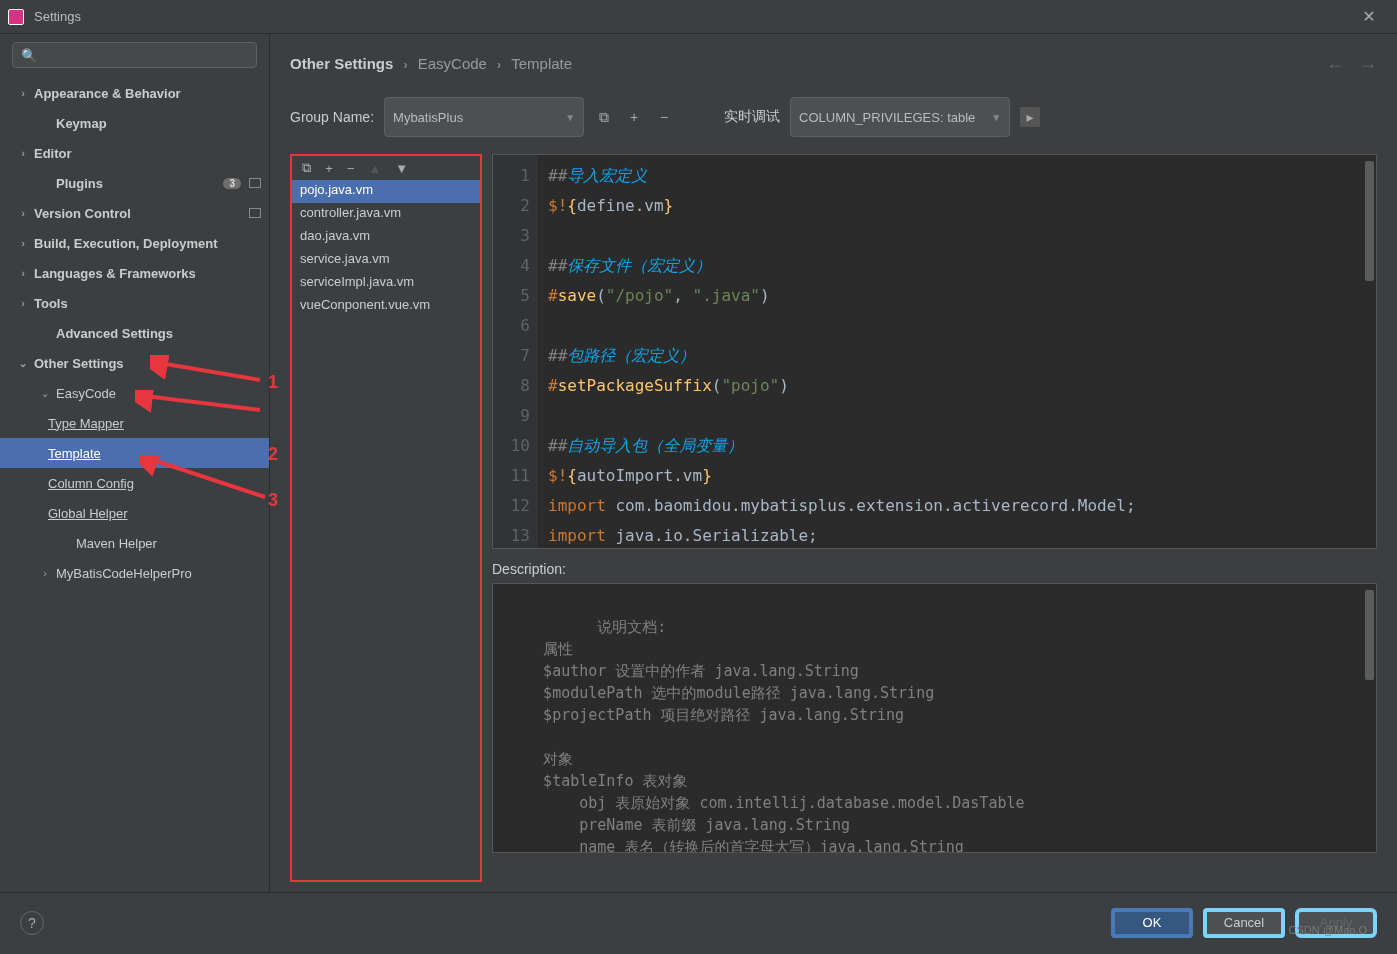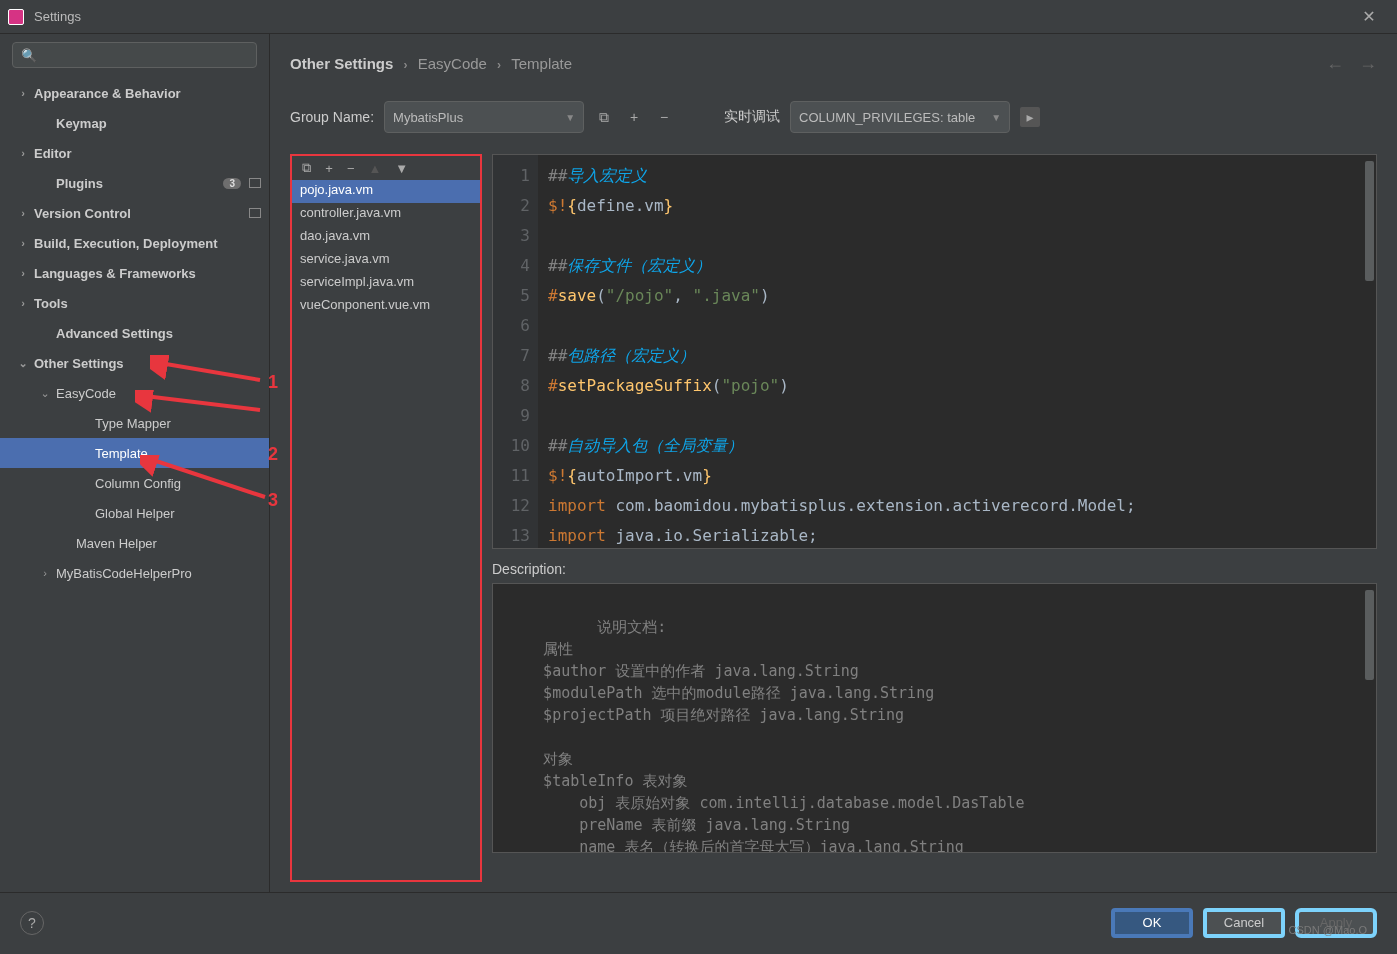--- a/index.html
+++ b/index.html
@@ -12,34 +12,34 @@
 .sidebar { width: 270px; background: #3c3f41; border-right: 1px solid #2b2b2b; padding-top: 8px; }
 .search-wrap { padding: 0 12px 10px; }
 .search { width: 100%; height: 26px; background: #45494a; border: 1px solid #5e6060; border-radius: 4px; color: #888; padding: 0 8px; font-size: 13px; }
 .tree { }
 .tree-item { display: flex; align-items: center; height: 30px; padding: 0 8px 0 16px; color: #ccc; font-size: 13px; cursor: pointer; white-space: nowrap; }
 .tree-item.bold { font-weight: 600; }
 .tree-item.selected { background: #4b6eaf; color: #fff; }
 .tree-item .chev { width: 14px; display: inline-block; text-align: center; margin-right: 4px; font-size: 11px; color: #999; }
 .tree-item.depth1 { padding-left: 38px; }
 .tree-item.depth2 { padding-left: 58px; }
-.tree-item.depth3 { padding-left: 77px; }
+.tree-item.depth3 { padding-left: 30px; text-decoration: underline; }
 .tree-item .spacer { flex: 1; }
 .tree-item .badge { background: #6e6e6e; color: #ddd; border-radius: 8px; font-size: 10px; padding: 0 6px; margin-right: 4px; }
 .tree-item .small-icon { width: 12px; height: 10px; border: 1px solid #888; display: inline-block; margin-left: 4px; }
 .content { flex: 1; background: #3c3f41; display: flex; flex-direction: column; gap: 12px; }
 .breadcrumb-row { height: 46px; padding: 12px 20px 0; display: flex; align-items: center; justify-content: space-between; }
 .breadcrumb { font-size: 15px; color: #ccc; font-weight: 600; }
 .breadcrumb .sep { color: #888; margin: 0 6px; font-size: 12px; }
 .breadcrumb .sub { color: #999; font-weight: 400; }
 .nav-arrows { color: #666; font-size: 18px; }
 .nav-arrows span { margin-left: 10px; }
 .toolbar-row { height: 50px; padding: 0 20px; display: flex; align-items: center; gap: 10px; }
 .label { font-size: 14px; color: #ccc; }
-.select-box { background: #4c5052; border: 1px solid #5e6060; border-radius: 4px; height: 32px; display: inline-flex; align-items: center; padding: 0 8px; color: #bbb; font-size: 13px; min-width: 200px; justify-content: space-between; }
+.select-box { background: #4c5052; border: 1px solid #5e6060; border-radius: 4px; height: 40px; display: inline-flex; align-items: center; padding: 0 8px; color: #bbb; font-size: 13px; min-width: 200px; justify-content: space-between; }
 .select-box .arrow { font-size: 10px; color: #888; margin-left: 6px; }
 .tb-icon { width: 20px; text-align: center; color: #aaa; font-size: 14px; cursor: pointer; }
 .editor-area { flex: 1; display: flex; padding: 0 20px 10px; gap: 10px; min-height: 0; }
 .template-list { width: 192px; border: 2px solid #e8363e; background: #3c3f41; display: flex; flex-direction: column; }
 .template-list .tl-toolbar { height: 24px; display: flex; align-items: center; gap: 14px; padding: 0 10px; color: #aaa; font-size: 13px; }
 .template-list .items { flex: 1; }
 .template-list .item { height: 23px; padding: 2px 8px; color: #ccc; font-size: 13px; cursor: pointer; }
 .template-list .item.selected { background: #4b6eaf; color: #fff; }
 .code-col { flex: 1; display: flex; flex-direction: column; min-height: 0; }
 .code-editor { height: 395px; background: #2b2b2b; border: 1px solid #555; display: flex; font-family: "Consolas", monospace; font-size: 16px; overflow: hidden; }

